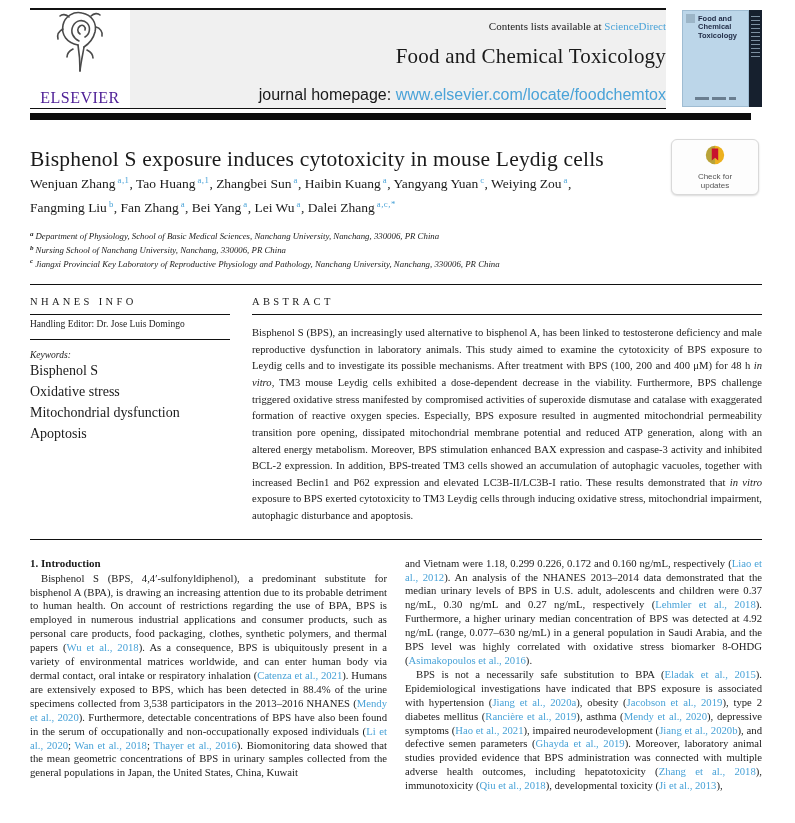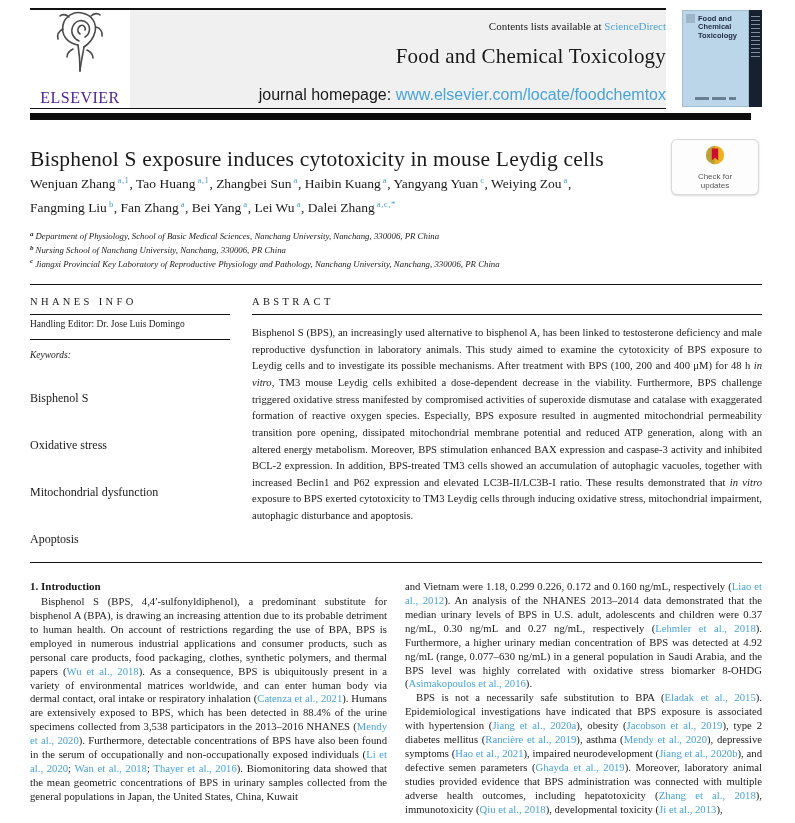--- a/index.html
+++ b/index.html
@@ -56,21 +56,21 @@
   .affil-line { display:block; }
   .rule-full { border:0; border-top:1.2px solid #111; margin-top:13px; }
 
   
   .meta-grid { display:grid; grid-template-columns:200px 1fr; column-gap:22px; padding-top:11px; }
   .block-heading { font-size:10.5px; letter-spacing:0.32em; font-weight:normal; }
   .heading-rule { border:0; border-top:1.2px solid #111; margin-top:7px; }
   .editor-line { font-size:9.5px; margin-top:4px; }
   .editor-rule { border:0; border-top:1.2px solid #111; margin-top:10px; }
   .keywords-label { font-size:9.5px; font-style:italic; margin-top:10px; }
-  .keyword-item { font-size:12px; line-height:1.5;margin-top:29px; }
+  .keyword-item { font-size:14px; line-height:1.5; }
   .abstract-body { margin-top:10px; font-size:10.6px; line-height:1.57; text-align:justify; }
   .meta-bottom-rule { border:0; border-top:1.2px solid #111; margin-top:14px; }
 
   
   .main-grid { display:grid; grid-template-columns:1fr 1fr; column-gap:18px; margin-top:17px; }
   .section-heading { font-size:11px; font-weight:bold; margin-bottom:3px; }
   .body-para { font-size:10.7px; line-height:1.3; text-align:justify; }
   .indent { text-indent:11px; }
   .para-gap { margin-top:0px; }
 

